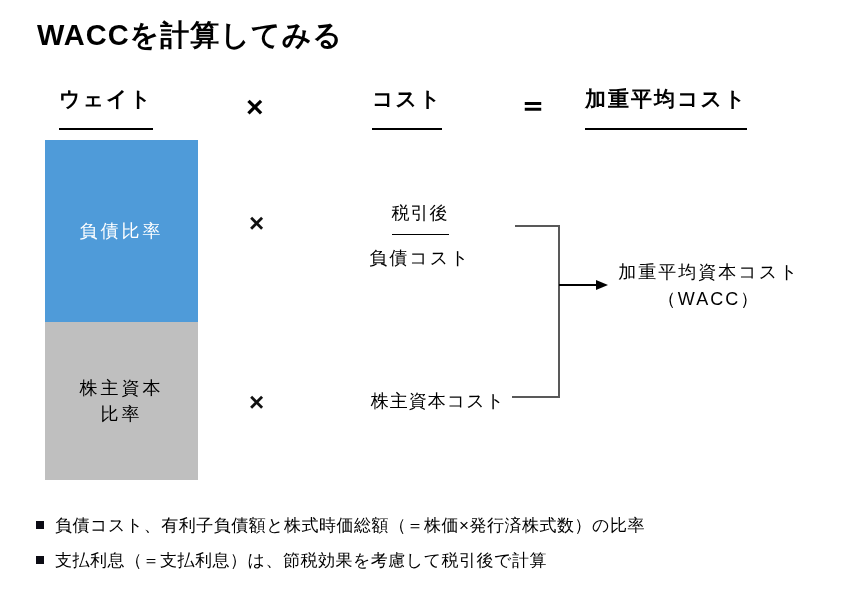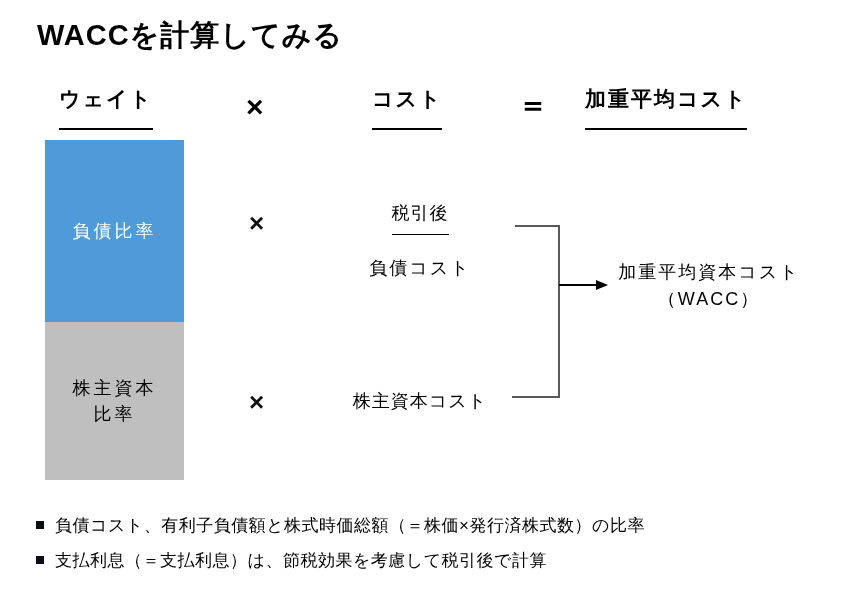--- a/index.html
+++ b/index.html
@@ -25,33 +25,33 @@
   }
   .hdr-weight{left:59px;}
   .hdr-cost{left:372px;}
   .hdr-wavg{left:585px;}
   .op{
     font-size:30px;font-weight:bold;line-height:30px;
   }
   .hdr-mult{left:246px;top:92px;}
   .hdr-eq{left:518px;top:90px;}
   
-  .bar{left:45px;top:140px;width:139px;height:340px;display:flex;flex-direction:column;}
+  .bar{left:45px;top:140px;width:153px;height:340px;display:flex;flex-direction:column;}
   .seg{display:flex;align-items:center;justify-content:center;text-align:center;}
   .seg-debt{height:182px;color:#ffffff;font-size:18px;letter-spacing:3px;}
   .seg-equity{height:158px;color:#000000;font-size:18px;letter-spacing:3px;line-height:26px;}
   
   .mid-op{font-size:26px;font-weight:600;line-height:26px;color:#111;}
   .op-debt{left:249px;top:210px;}
   .op-equity{left:249px;top:389px;}
   
   .debt-cost{left:345px;top:201px;width:150px;text-align:center;font-size:18px;letter-spacing:1px;}
   .debt-cost .u{display:inline-block;border-bottom:1.5px solid #000;padding-bottom:9px;}
-  .debt-cost .l2{margin-top:21px;letter-spacing:2px;}
-  .equity-cost{left:335px;top:389px;width:170px;text-align:center;font-size:18px;letter-spacing:1px;}
+  .debt-cost .l2{margin-top:11px;letter-spacing:2px;}
+  .equity-cost{left:353px;top:389px;width:170px;text-align:center;font-size:18px;letter-spacing:1px;}
   
   .result{left:600px;top:259px;width:218px;text-align:center;font-size:18px;letter-spacing:2px;line-height:27px;}
   
   .connector{left:505px;top:218px;}
   
   .note{font-size:17px;letter-spacing:0.5px;line-height:21px;}
   .note-1{left:55px;top:515px;}
   .note-2{left:55px;top:550px;}
   .bullet-sq{width:8px;height:8px;background:#0b0b14;}
   .bq1{left:36px;top:521px;}

